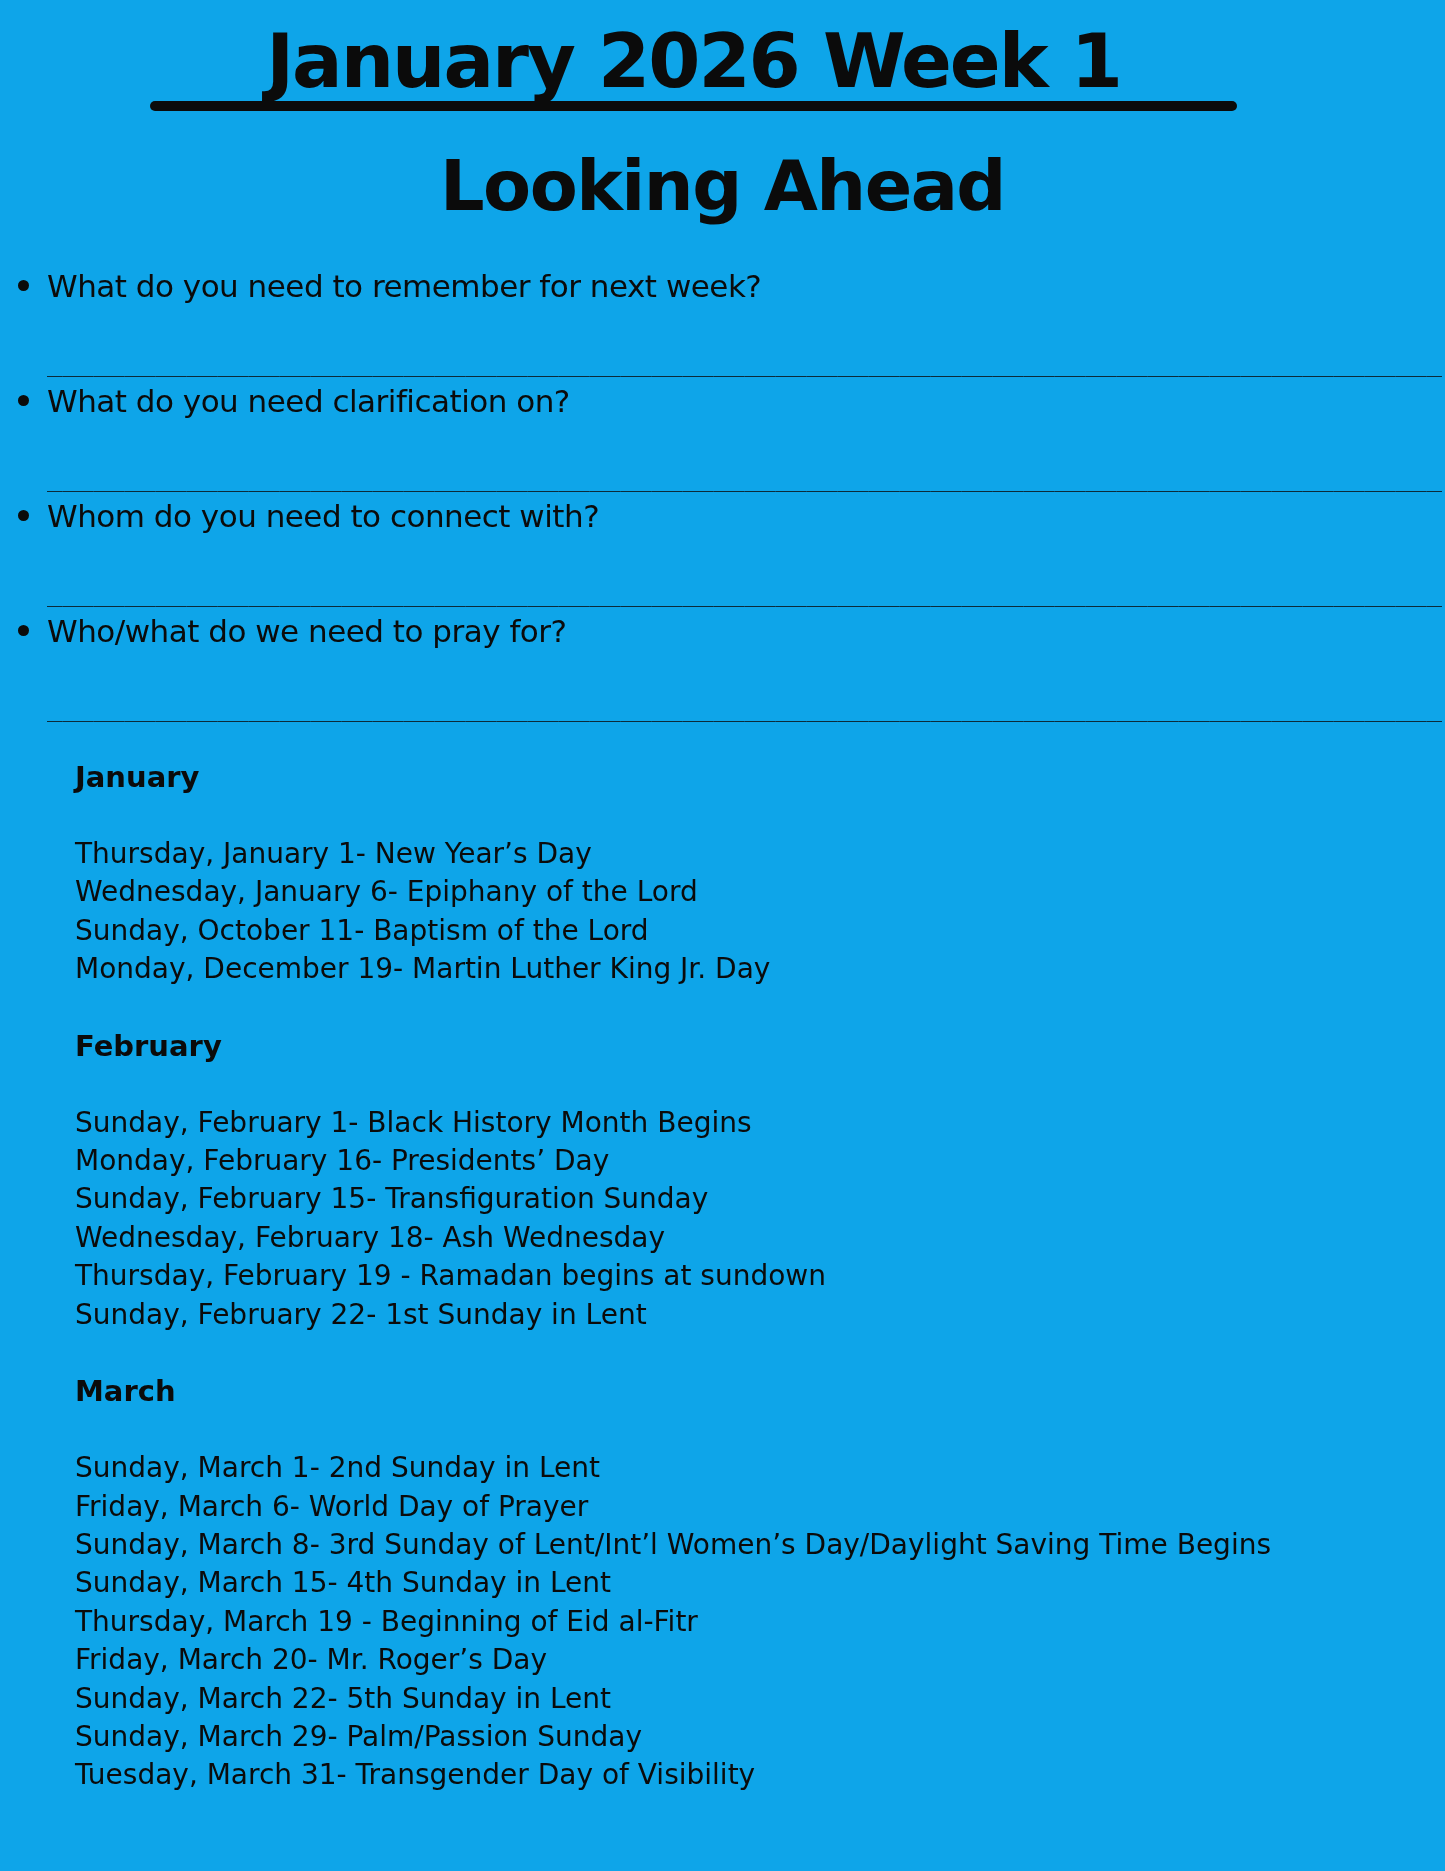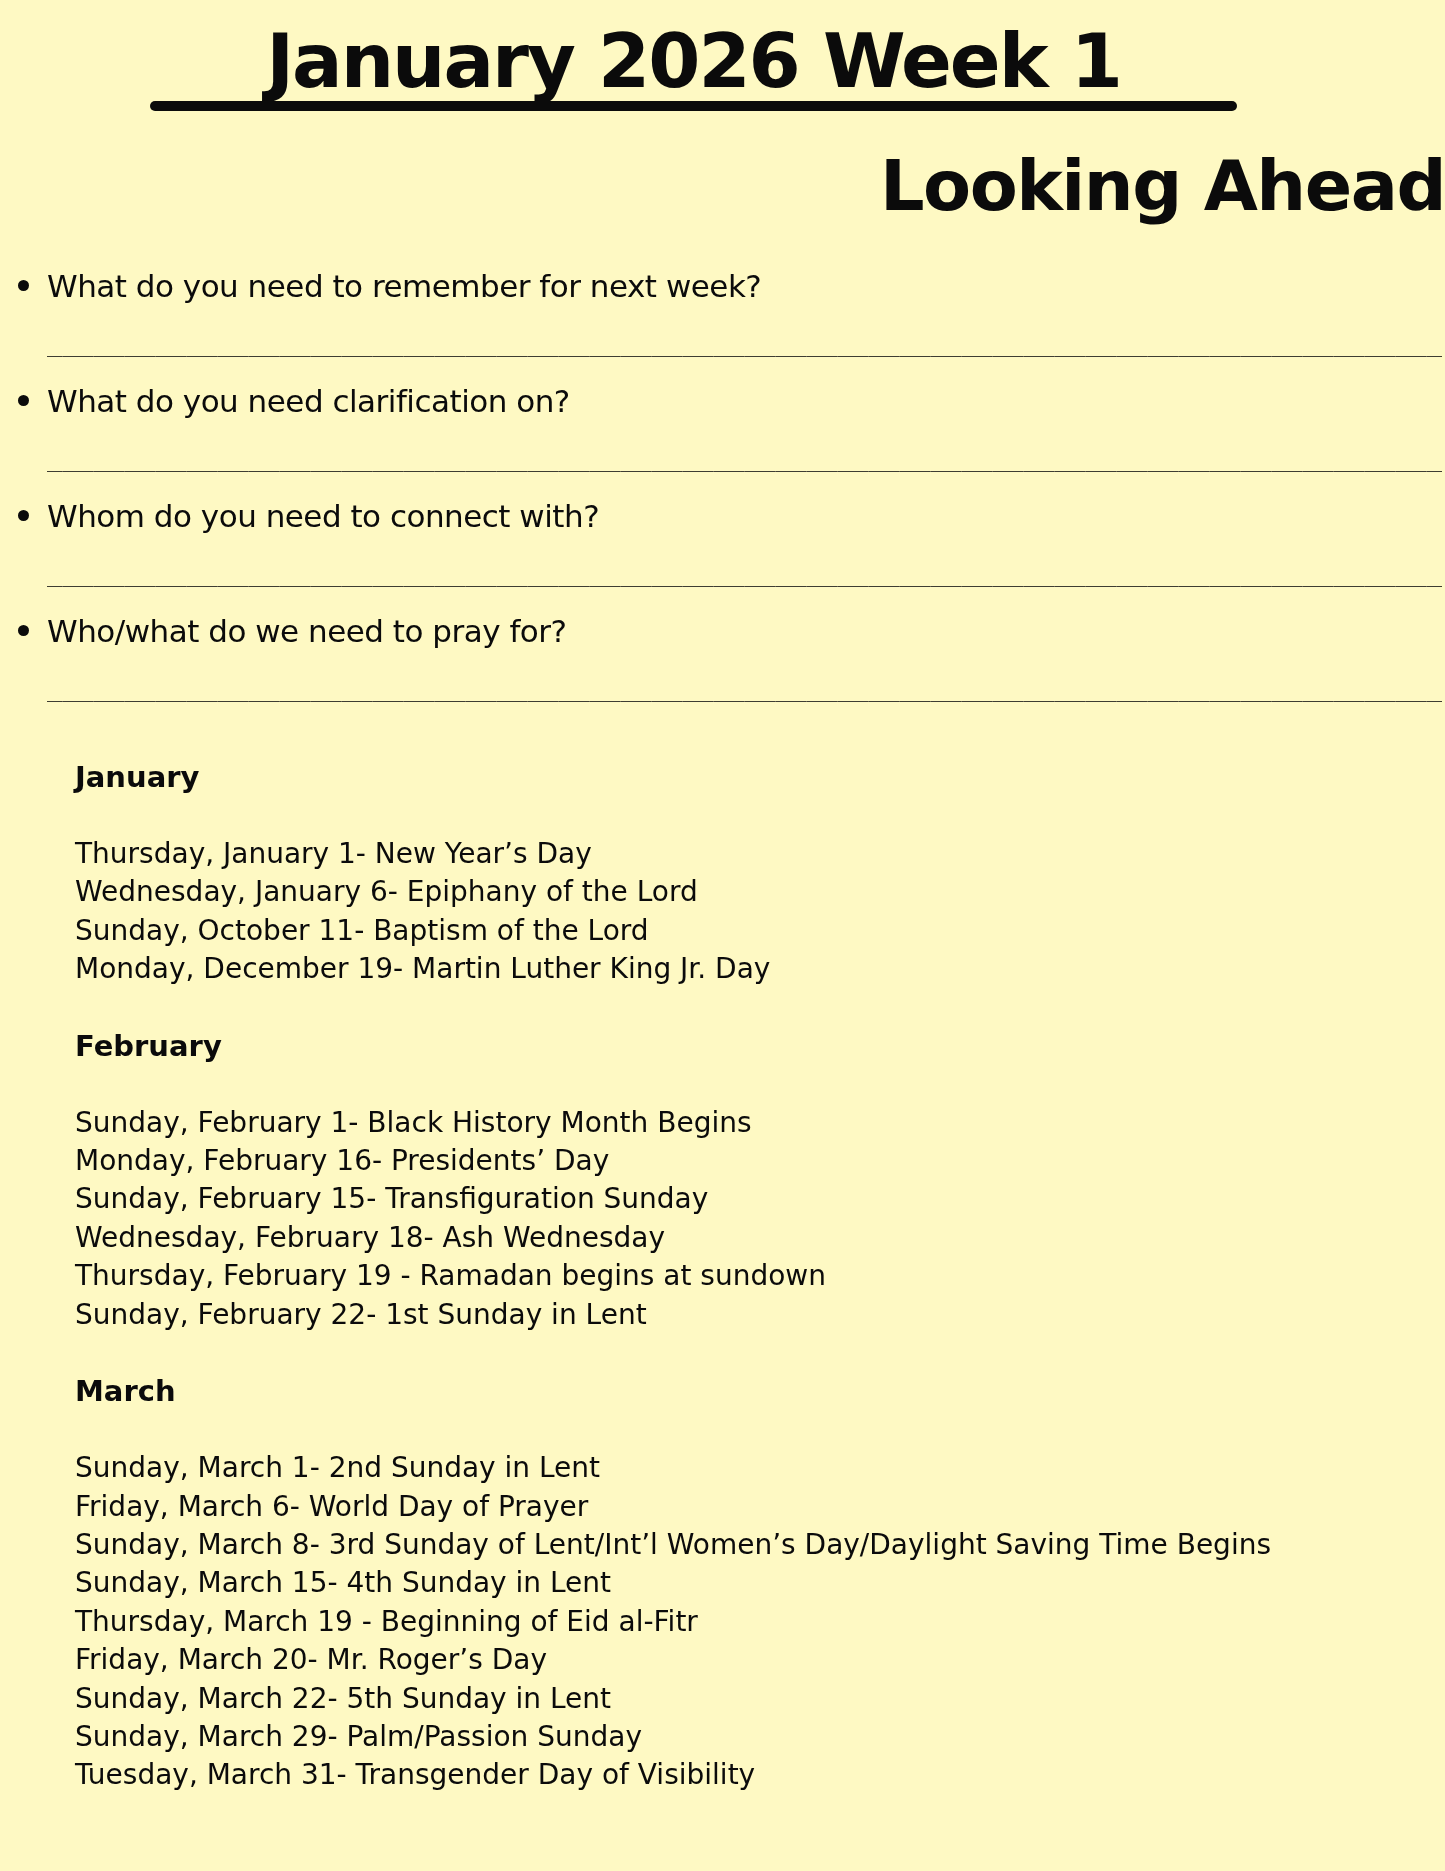--- a/index.html
+++ b/index.html
@@ -1,51 +1,52 @@
 <!DOCTYPE html>
 <html><head>
 <meta charset="utf-8">
 <style>
   html,body{margin:0;padding:0;background:#ffffff;}
   .page{
     position:relative;
     width:1445px;
     height:1871px;
-    background:#fef9c3;
+    background:#0ea5e9;
     overflow:hidden;
     color:#0b0b0b;
     font-family:"DejaVu Sans","Liberation Sans",sans-serif;
   }
   .title{
     position:absolute;top:24px;left:150px;width:1087px;
     text-align:center;font-size:75px;font-weight:700;line-height:1;
     letter-spacing:-2px;white-space:nowrap;
   }
   .title-underline{
     position:absolute;top:101px;left:150px;width:1087px;height:10px;
     background:#0b0b0b;border-radius:5px;
   }
   .subtitle{
     position:absolute;top:151px;left:0;width:1445px;
-    text-align:right;font-size:70px;font-weight:600;line-height:1;
+    text-align:center;font-size:70px;font-weight:600;line-height:1;
     letter-spacing:-1.5px;white-space:nowrap;
   }
   .question{
     position:absolute;left:16px;padding-left:31px;
     font-size:31px;line-height:1.2;letter-spacing:-0.5px;white-space:nowrap;
   }
   .question .dot{
     position:absolute;left:2px;top:12px;width:11px;height:11px;
     border-radius:50%;background:#0b0b0b;
   }
   .q1{top:268px}.q2{top:383px}.q3{top:498px}.q4{top:613px}
   .blank-line{
     position:absolute;left:47px;width:1398px;overflow:hidden;
     font-size:31px;font-weight:700;line-height:1;white-space:nowrap;
     color:#0b0b0b;
+    margin-top:20px;
   }
   .l1{top:326px}.l2{top:441px}.l3{top:556px}.l4{top:671px}
   .events{
     position:absolute;left:58px;top:758px;
     font-size:28px;line-height:38.4px;white-space:nowrap;margin-left:17px;
   }
   .month-name{font-weight:700;font-size:29px;line-height:38.4px;}
   .event-line{line-height:38.4px;}
   .gap{height:38.4px;}
 </style>

